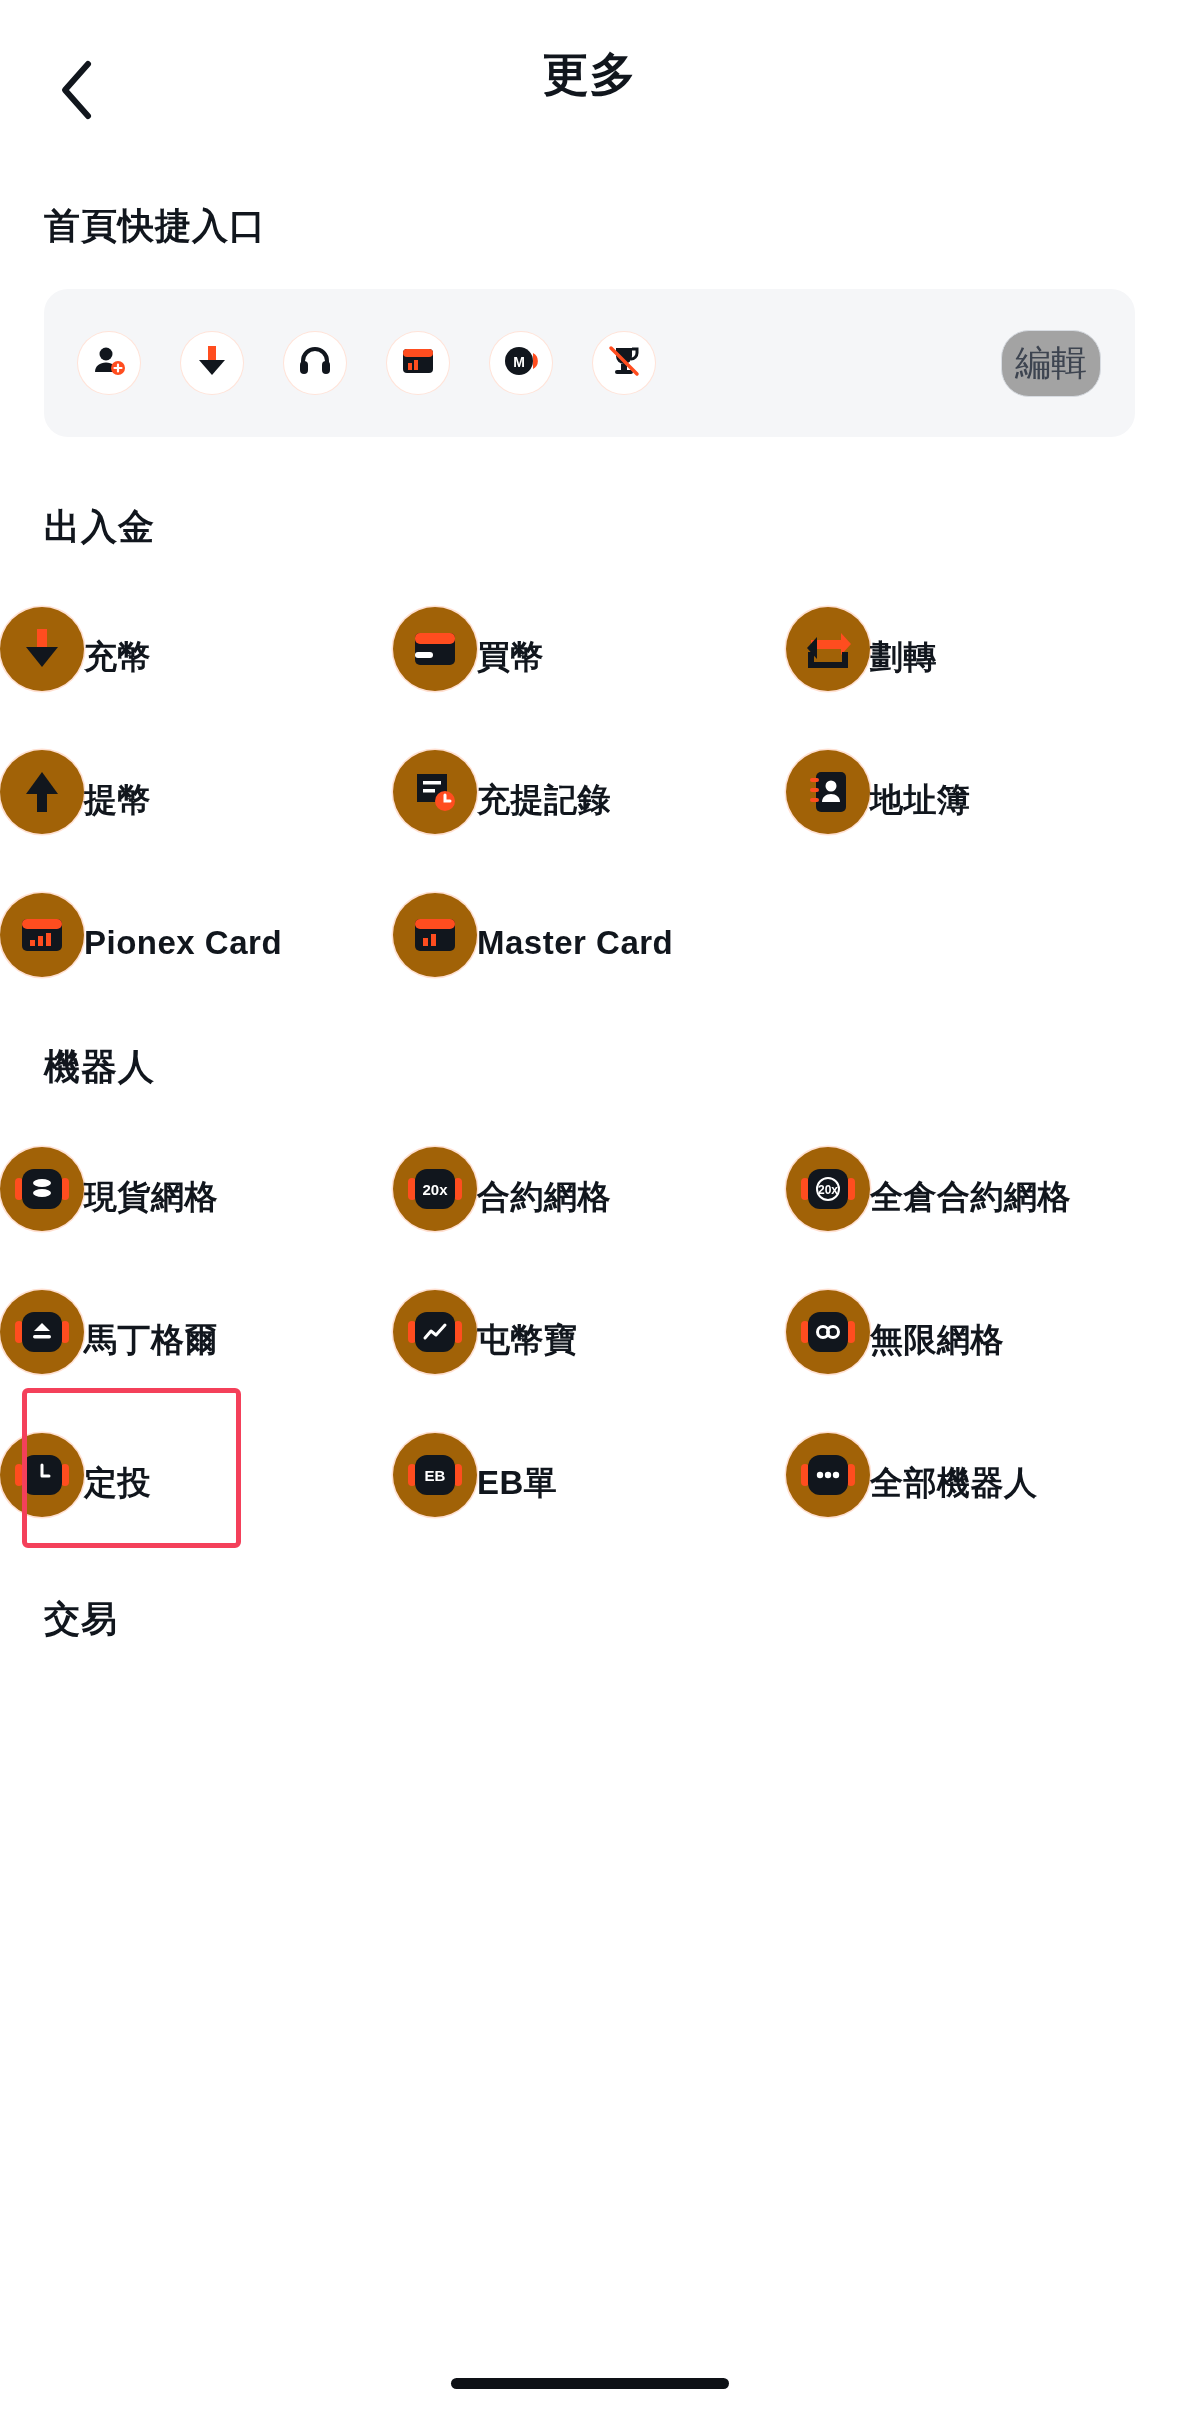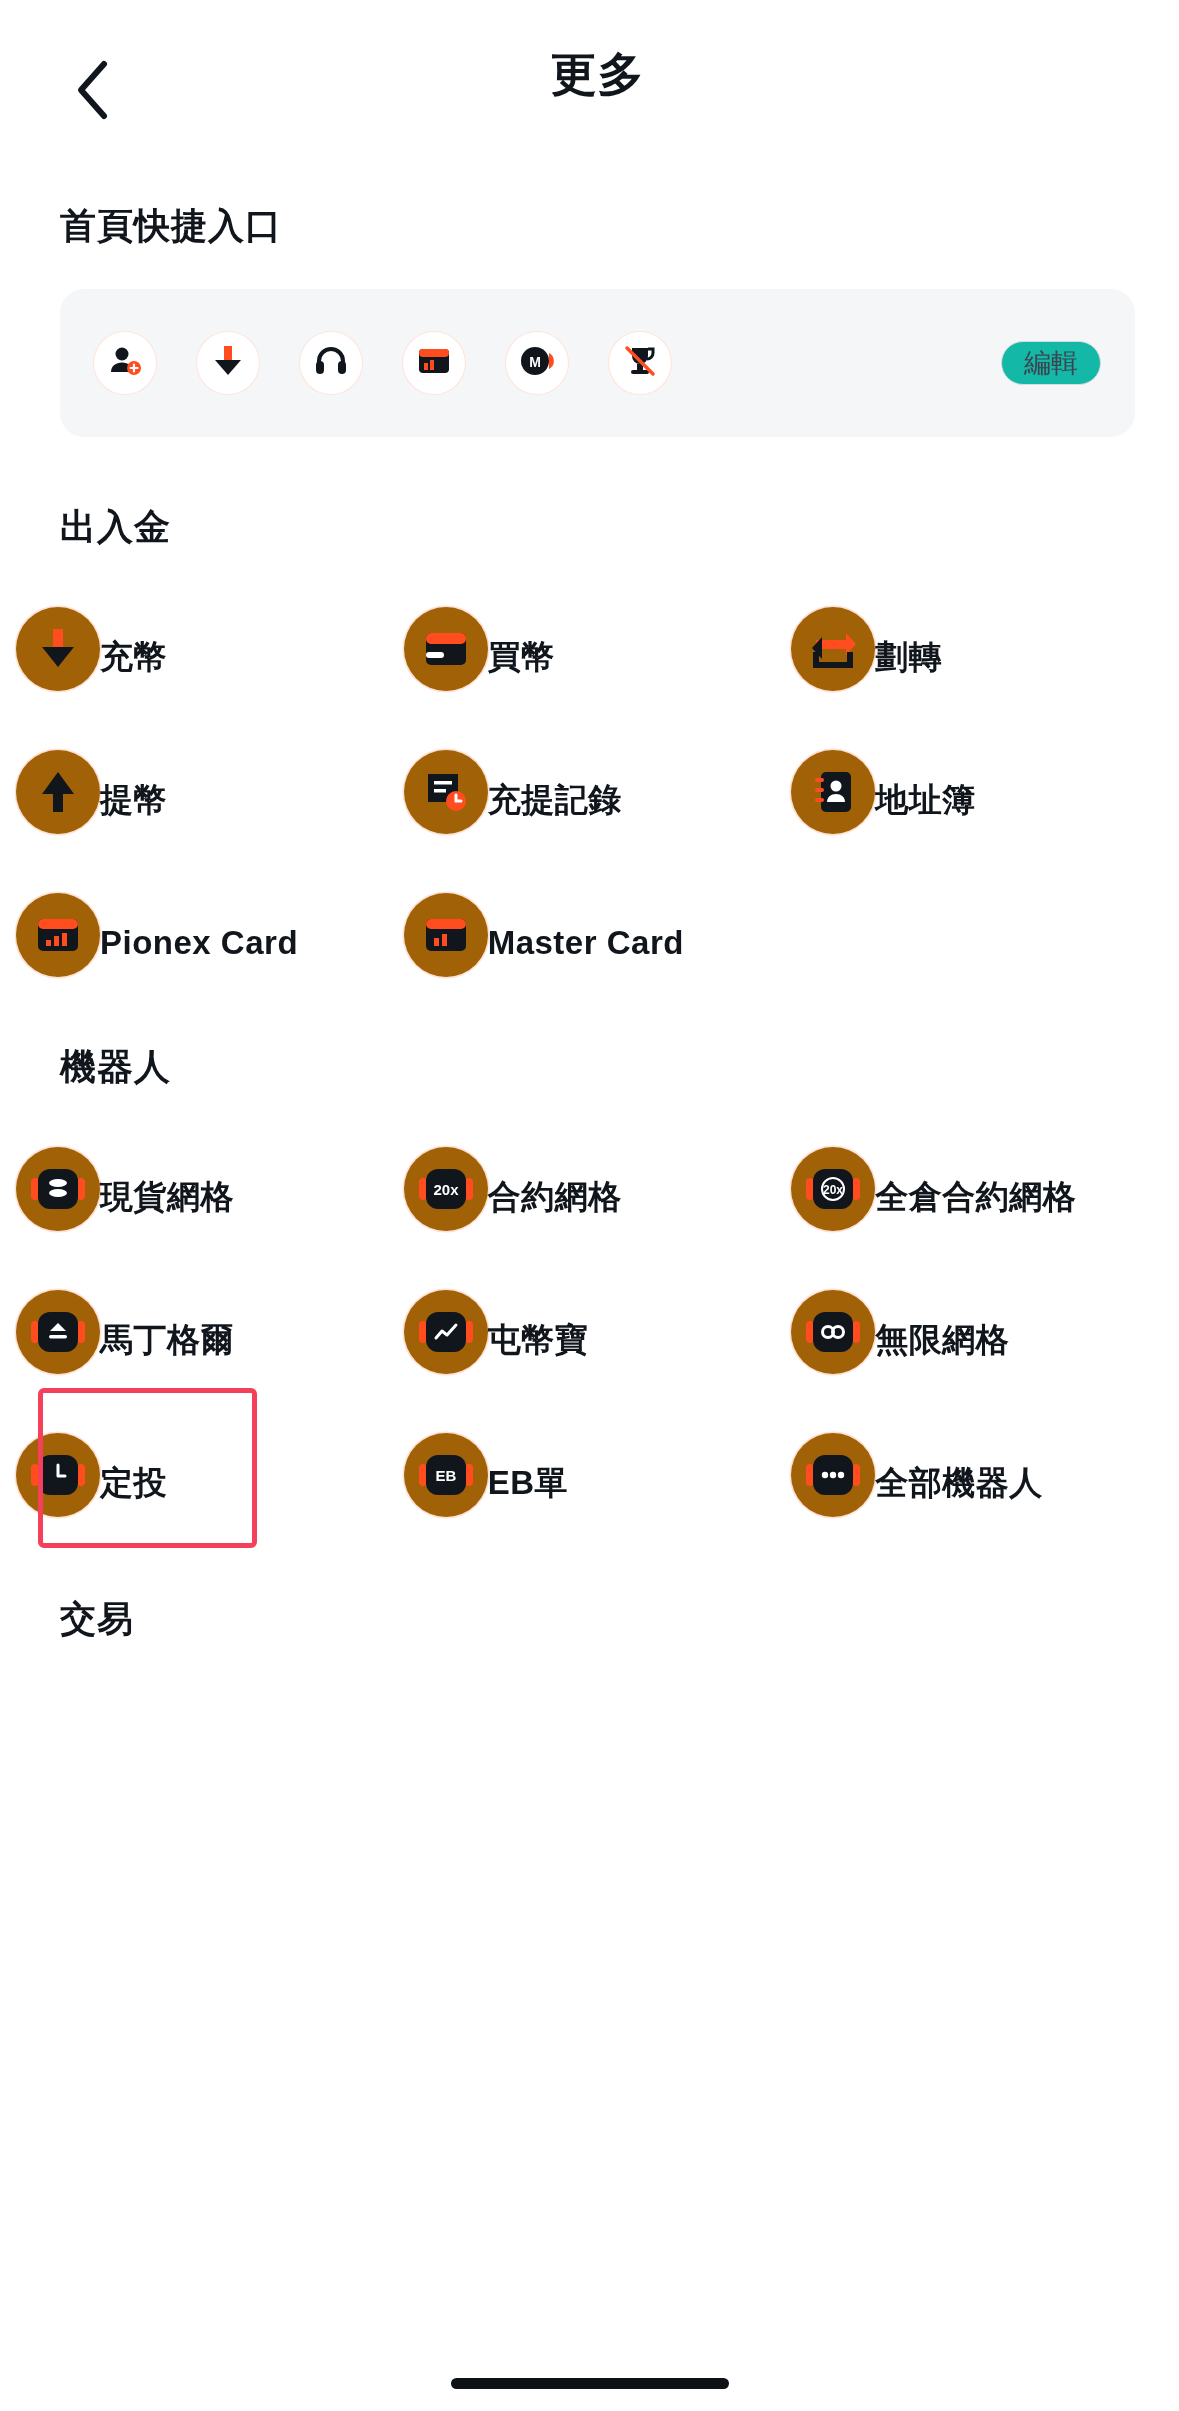--- a/index.html
+++ b/index.html
@@ -9,21 +9,20 @@
     background: #ffffff;
     font-family: "Liberation Sans", sans-serif;
     color: #11161d;
     overflow: hidden;
   }
   .page {
     position: relative;
     width: 1179px;
     height: 2411px;
     background: #ffffff;
-    padding-left: 16px;
   }
 
   
   .header {
     position: relative;
     height: 150px;
     display: flex;
     align-items: center;
     justify-content: center;
   }
@@ -77,28 +76,28 @@
     height: 62px;
     border-radius: 50%;
     background: #ffffff;
     box-shadow: 0 0 0 1px #ffe3d8;
     display: flex;
     align-items: center;
     justify-content: center;
   }
   .edit-btn {
     width: 100px;
-    height: 44px;
+    height: 67px;
     border-radius: 28px;
     border: 1.5px solid #d8dce2;
-    background: #14b8a6;
+    background: #a3a3a3;
     display: flex;
     align-items: center;
     justify-content: center;
-    font-size: 27px;
+    font-size: 36px;
     color: #3d4450;
     cursor: pointer;
   }
 
   
   .grid {
     display: grid;
     grid-template-columns: repeat(3, 1fr);
     row-gap: 0;
     margin-top: 18px;

